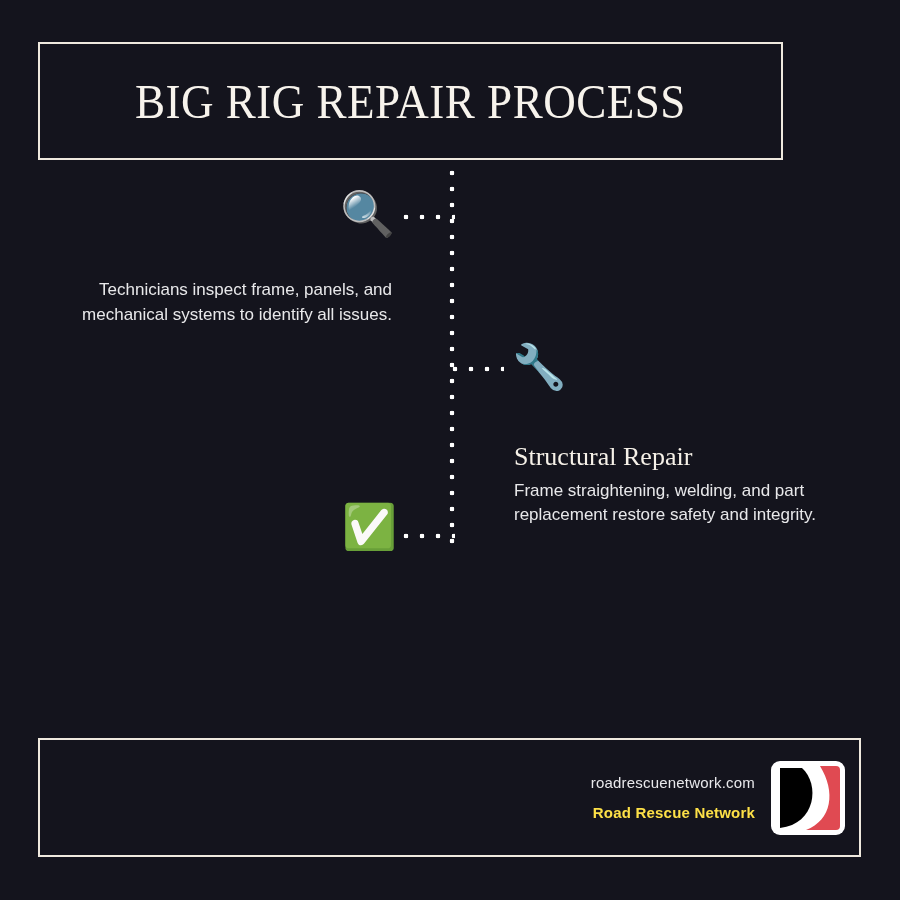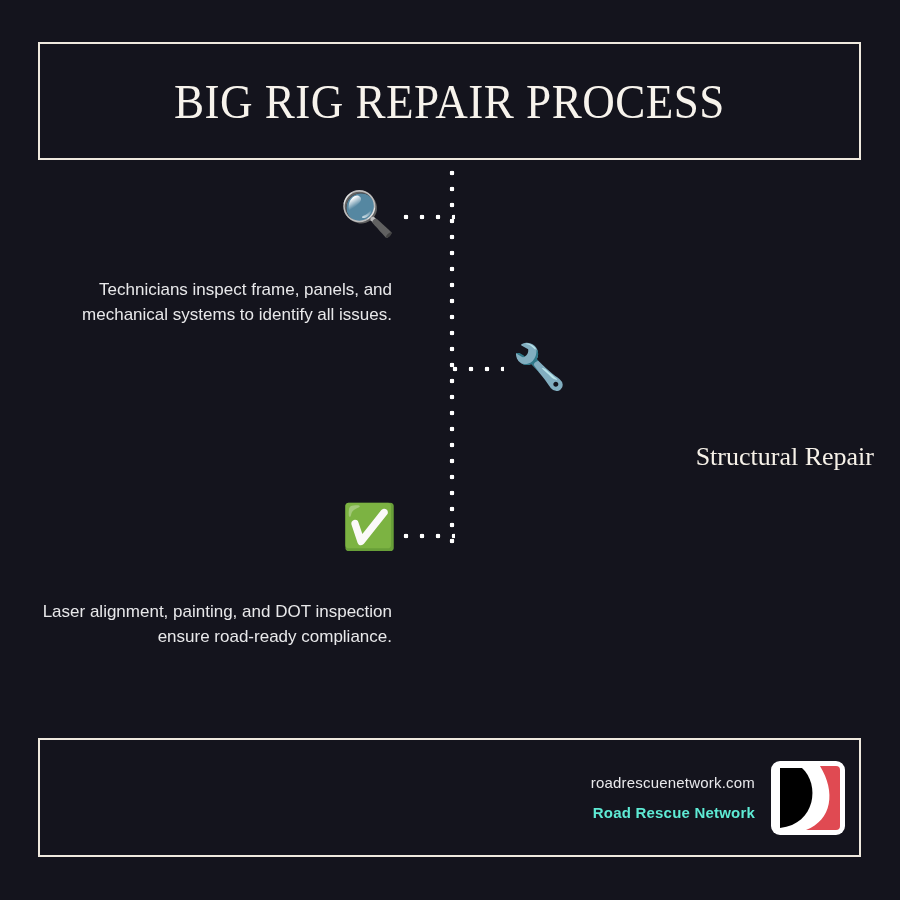--- a/index.html
+++ b/index.html
@@ -20,21 +20,21 @@
     inset: 0;
     width: 900px;
     height: 900px;
   }
 
   
   .header-box {
     position: absolute;
     left: 38px;
     top: 42px;
-    width: 823px;
+    width: 745px;
     height: 118px;
     border: 2px solid #efe9de;
     box-sizing: border-box;
     display: flex;
     align-items: center;
     justify-content: center;
   }
   .header-title {
     font-family: "Liberation Serif", "DejaVu Serif", serif;
     font-size: 49px;
@@ -97,21 +97,21 @@
     font-size: 17px;
     line-height: 1.45;
     color: #e8e8ea;
     margin: 0;
   }
 
   .step-left {
     text-align: right;
   }
   .step-right {
-    text-align: right;
+    text-align: left;
   }
 
   .step-1 { left: 20px; top: 278px; width: 372px; }
   .step-2 { left: 514px; top: 442px; width: 360px; }
   .step-3 { left: 20px; top: 600px; width: 372px; }
 
   
   .footer-box {
     position: absolute;
     left: 38px;
@@ -138,21 +138,21 @@
   }
   .footer-url {
     font-size: 15px;
     color: #e9e9ec;
     letter-spacing: 0.2px;
     line-height: 1;
   }
   .footer-brand {
     font-size: 15px;
     font-weight: bold;
-    color: #5eead4;
+    color: #fde047;
     letter-spacing: 0.2px;
     line-height: 1;
   }
 
   .logo {
     width: 74px;
     height: 74px;
     border-radius: 9px;
     background: #ffffff;
     padding: 5px;
@@ -178,24 +178,24 @@
   <div class="step-icon icon-1">🔍</div>
   <div class="step-icon icon-2">🔧</div>
   <div class="step-icon icon-3">✅</div>
 
   <div class="step step-left step-1">
     <p class="step-desc">Technicians inspect frame, panels, and mechanical systems to identify all issues.</p>
   </div>
 
   <div class="step step-right step-2">
     <p class="step-title">Structural Repair</p>
+    <p class="step-desc">Frame straightening, welding, and part replacement restore safety and integrity.</p>
   </div>
 
   <div class="step step-left step-3">
-    <p class="step-desc">Laser alignment, painting, and DOT inspection ensure road-ready compliance.</p>
   </div>
 
   <div class="footer-box">
     <div class="footer-inner">
       <div class="footer-text">
         <span class="footer-url">roadrescuenetwork.com</span>
         <span class="footer-brand">Road Rescue Network</span>
       </div>
       <div class="logo">
         <svg width="64" height="64" viewBox="0 0 64 64">

